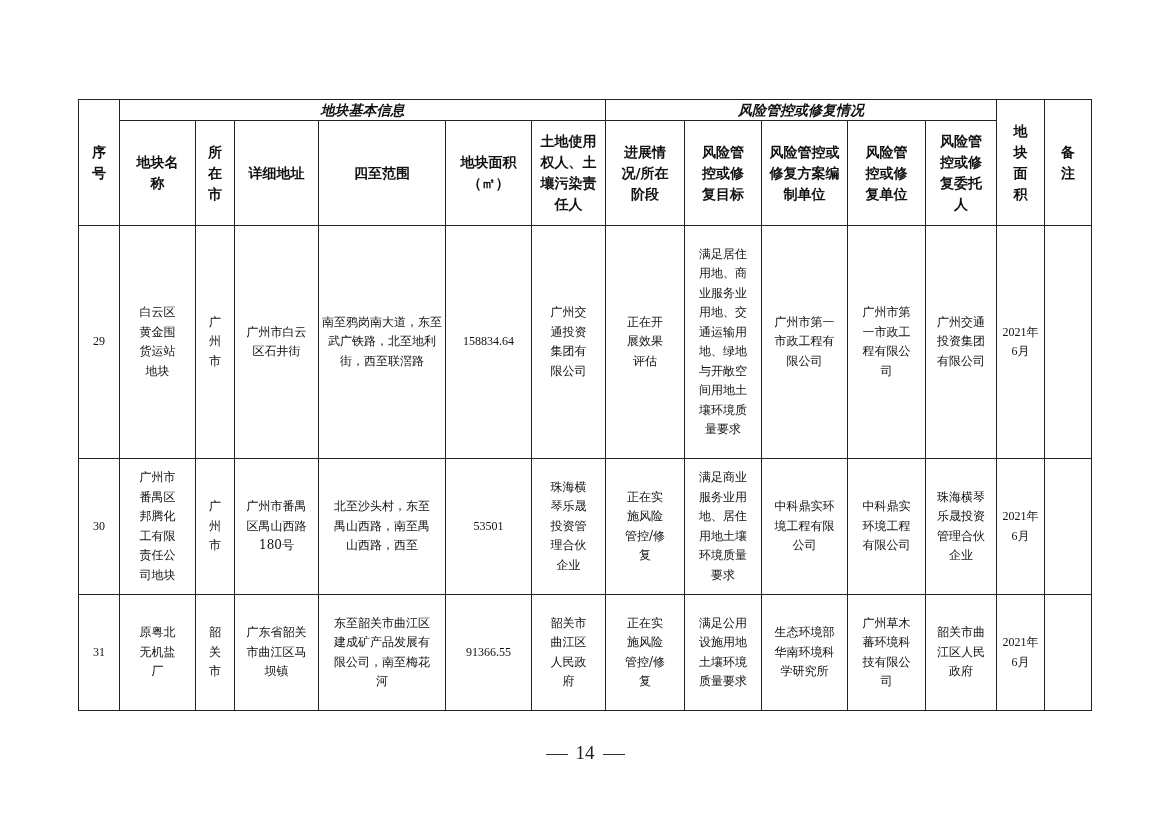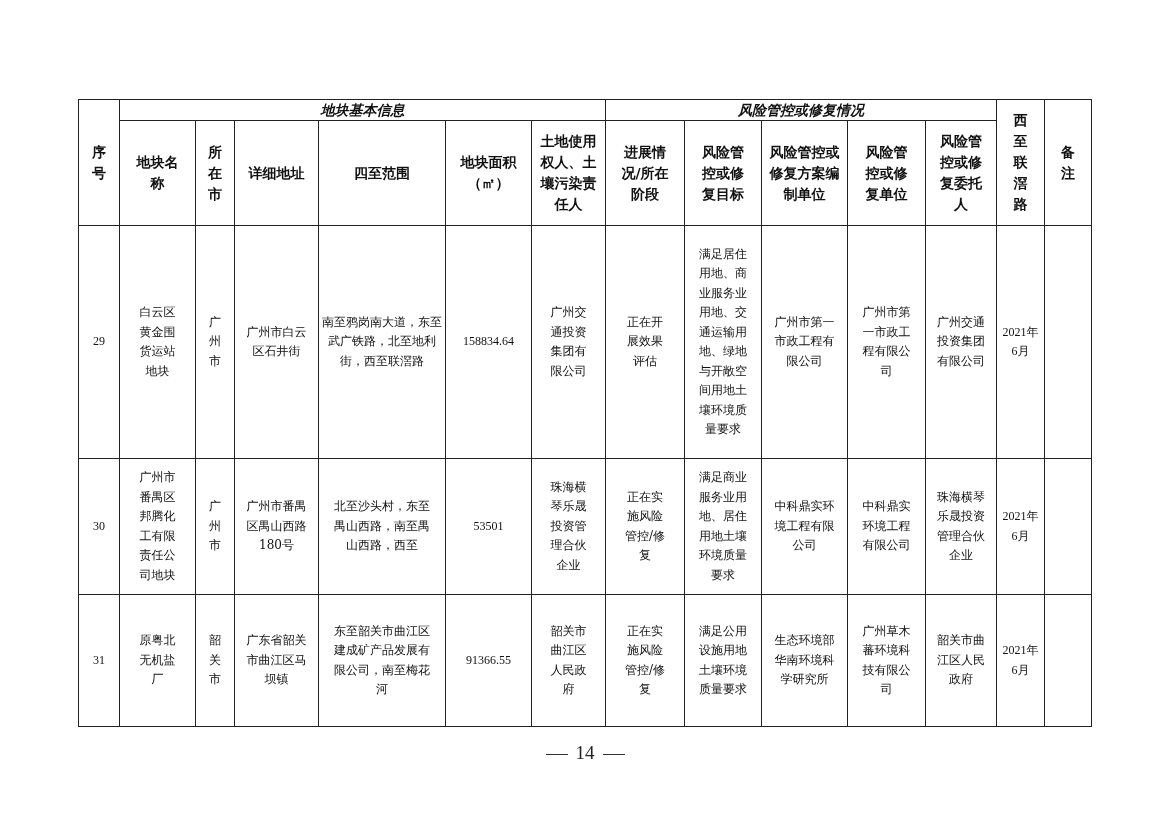--- a/index.html
+++ b/index.html
@@ -42,21 +42,21 @@
       <col style="width:78px">
       <col style="width:71px">
     <col style="width:48px">
       <col style="width:47px">
   </colgroup>
   <thead>
     <tr>
       <th rowspan="2" style="padding:0 12px;text-align:center;">序号</th>
       <th colspan="6" class="h-group">地块基本信息</th>
       <th colspan="5" class="h-group">风险管控或修复情况</th>
-      <th rowspan="2" style="padding:0 15px;">西至联滘路</th>
+      <th rowspan="2" style="padding:0 15px;">地块面积</th>
       <th rowspan="2" style="padding:0 14px;">备注</th>
     </tr>
     <tr class="h-cols">
       <th style="padding:0 12px;">地块名称</th>
       <th style="padding:0 10px;">所在市</th>
       <th>详细地址</th>
       <th>四至范围</th>
       <th style="padding:0 8px;">地块面积（㎡）</th>
       <th>土地使用权人、土壤污染责任人</th>
       <th style="padding:0 10px;">进展情况/所在阶段</th>
@@ -96,21 +96,21 @@
       <td style="padding:0 11px;">中科鼎实环境工程有限公司</td>
       <td style="padding:0 14px;">中科鼎实环境工程有限公司</td>
       <td style="padding:0 11px;">珠海横琴乐晟投资管理合伙企业</td>
       <td class="num" style="padding:0 5px;">2021年6月</td>
       <td></td>
     </tr>
     <tr class="r31">
       <td class="num">31</td>
       <td style="padding:0 14px;">原粤北无机盐厂</td>
       <td style="padding:0 12px;">韶关市</td>
-      <td style="padding:8px 10px;">广东省韶关市曲江区马坝镇</td>
+      <td style="padding:0 10px;">广东省韶关市曲江区马坝镇</td>
       <td style="padding:0 10px;">东至韶关市曲江区建成矿产品发展有限公司，南至梅花河</td>
       <td class="num">91366.55</td>
       <td style="padding:0 13px;">韶关市曲江区人民政府</td>
       <td style="padding:0 16px;">正在实施风险管控/修复</td>
       <td class="tight" style="padding:0 14px;">满足公用设施用地土壤环境质量要求</td>
       <td style="padding:0 11px;">生态环境部华南环境科学研究所</td>
       <td style="padding:0 14px;">广州草木蕃环境科技有限公司</td>
       <td style="padding:0 11px;">韶关市曲江区人民政府</td>
       <td class="num" style="padding:0 5px;">2021年6月</td>
       <td></td>

